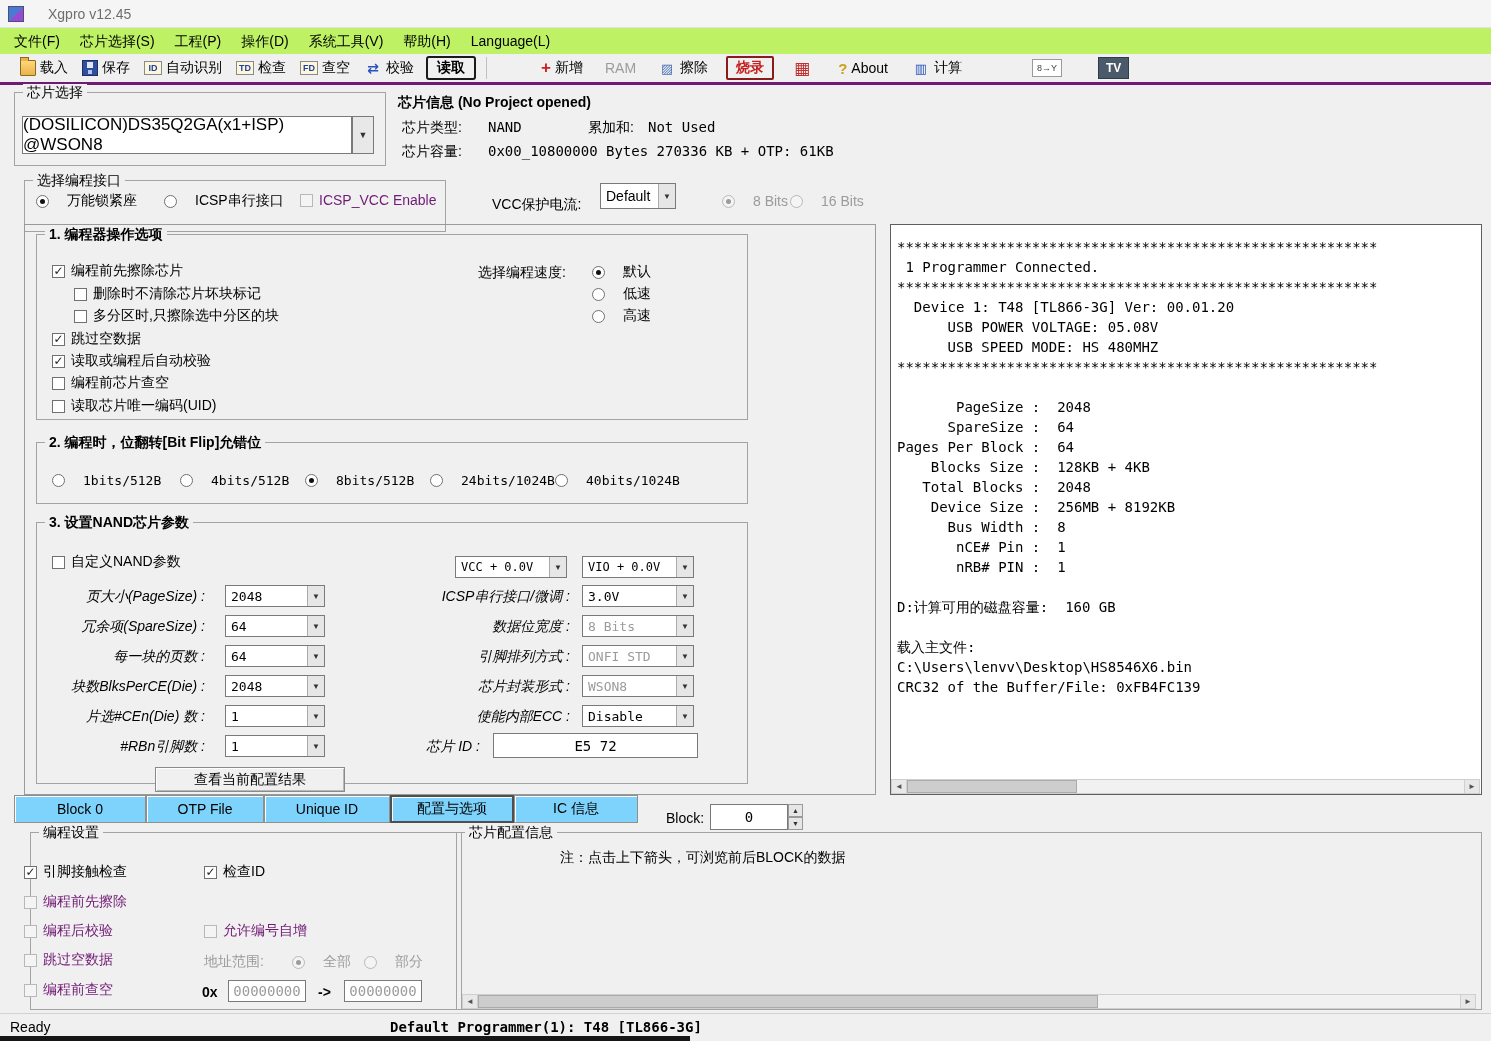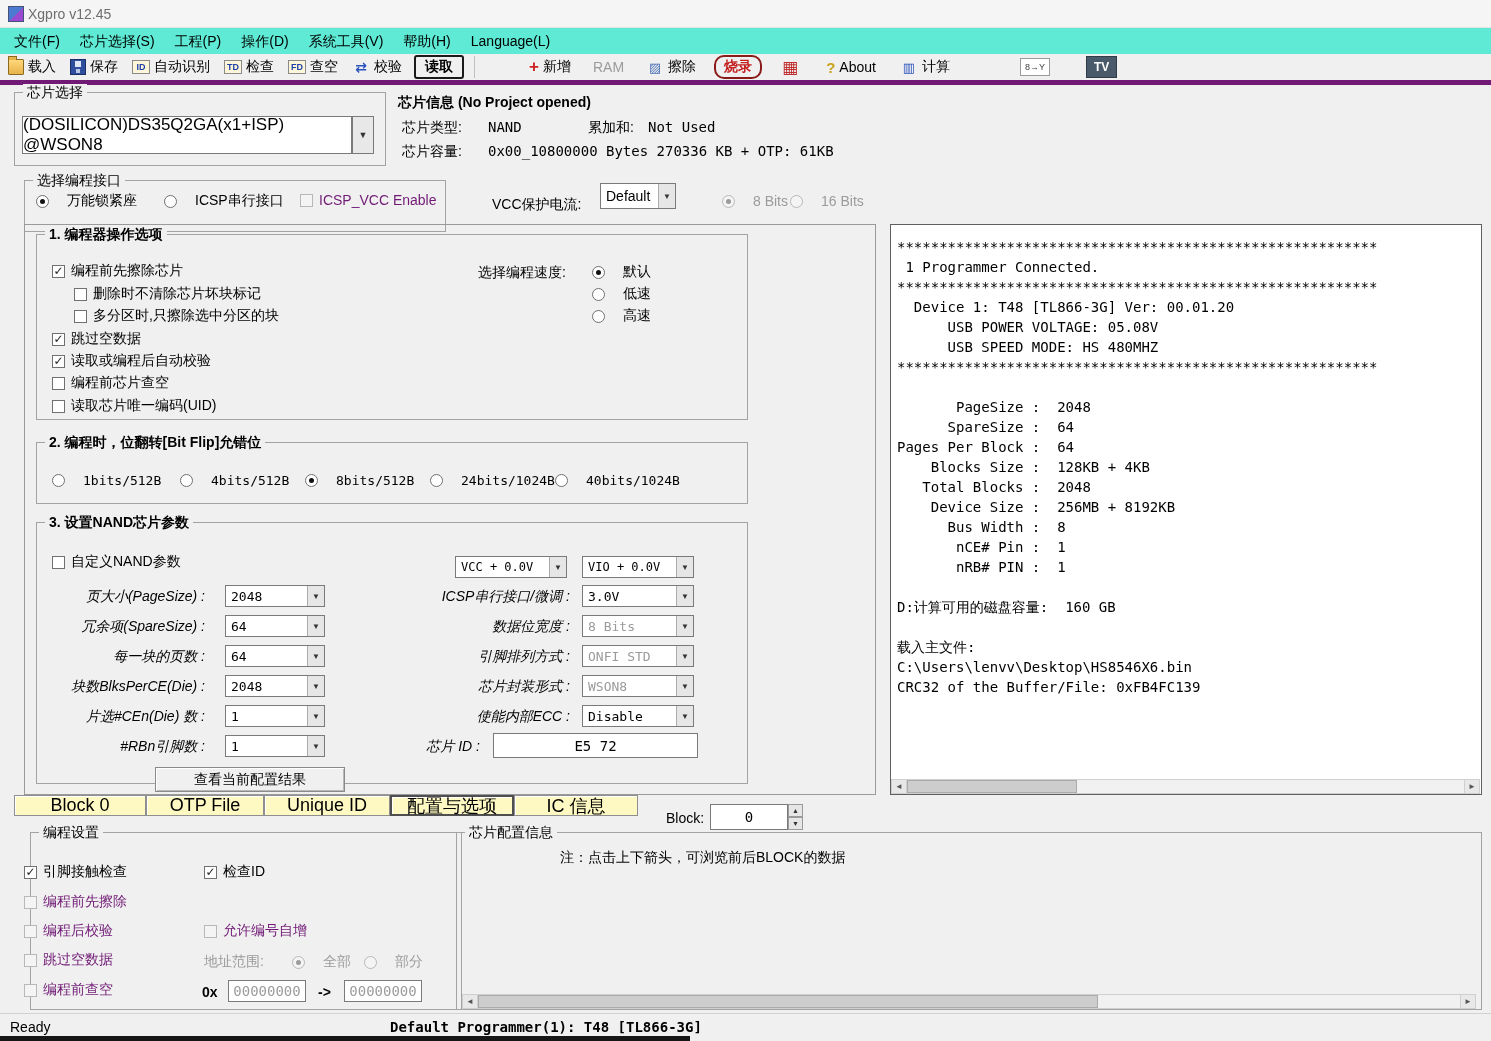--- a/index.html
+++ b/index.html
@@ -1,28 +1,28 @@
 <!DOCTYPE html>
 <html><head>
 <meta charset="utf-8">
 <style>
   * { margin:0; padding:0; box-sizing:border-box; }
   body { font-family:"Liberation Sans","DejaVu Sans",sans-serif; background:#777; }
   .app { position:relative; width:1491px; height:1041px; background:#f0f0f0; overflow:hidden; color:#000; font-size:14px; }
 
   
-  .titlebar { position:absolute; left:0; top:0; width:100%; height:28px; background:#f5f5f5; border-bottom:1px solid #e3e3e3; display:flex; align-items:center; padding-left:8px; gap:4px; }
+  .titlebar { position:absolute; left:0; top:0; width:100%; height:28px; background:#f5f5f5; border-bottom:1px solid #e3e3e3; display:flex; align-items:center; padding-left:8px; gap:24px; }
   .app-ico { width:16px; height:16px; border:1px solid #44527a; background:linear-gradient(135deg,#4a7bd0 0 50%,#9a4ad0 50% 100%); }
   .title-text { color:#6e6e6e; font-size:14px; }
-  .menubar { position:absolute; left:0; top:28px; width:100%; height:26px; background:#5eead4; display:flex; align-items:center; padding-left:4px; }
+  .menubar { position:absolute; left:0; top:28px; width:100%; height:26px; background:#bef264; display:flex; align-items:center; padding-left:4px; }
   .menu-item { padding:0 10px; line-height:26px; white-space:nowrap; }
-  .toolbar { position:absolute; left:0; top:54px; width:100%; height:31px; background:#f0f0f0; border-bottom:5px solid #701a75; display:flex; align-items:center; padding-left:2px; }
+  .toolbar { position:absolute; left:0; top:54px; width:100%; height:31px; background:#f0f0f0; border-bottom:3px solid #701a75; display:flex; align-items:center; padding-left:14px; }
   .tbtn { display:flex; align-items:center; gap:4px; padding:2px 6px; white-space:nowrap; margin-right:2px; }
   .tbtn.read-hl { border:2px solid #1a1a1a; border-radius:3px; padding:1px 9px; font-weight:bold; margin-left:4px; }
-  .tbtn.burn-hl { border:2px solid #8b1a1a; border-radius:10px; padding:1px 8px; font-weight:bold; color:#c42020; margin-left:10px; }
+  .tbtn.burn-hl { border:2px solid #8b1a1a; border-radius:2px; padding:1px 8px; font-weight:bold; color:#c42020; margin-left:10px; }
   .tbtn.dis-text { color:#9b9b9b; }
   .tsep { width:1px; height:22px; background:#c0c0c0; margin:0 8px; }
   .ico { width:16px; height:16px; position:relative; flex:0 0 auto; }
   .ico-folder { background:linear-gradient(#ffd77a,#e8b34a); border:1px solid #8a6a20; border-radius:1px; }
   .ico-folder::before { content:""; position:absolute; top:-4px; left:-1px; width:7px; height:3px; background:#e8b34a; border:1px solid #8a6a20; border-bottom:none; }
   .ico-floppy { background:#2f4f9e; border:1px solid #1a2f66; }
   .ico-floppy::before { content:""; position:absolute; top:1px; left:4px; right:4px; height:6px; background:#dfe6f5; }
   .ico-floppy::after { content:""; position:absolute; bottom:1px; left:5px; right:5px; height:4px; background:#b9c6e8; }
   .ico-box { min-width:18px; height:14px; border:1px solid #8a8a8a; background:#fdf6d8; color:#1f3faa; font-size:9px; font-weight:bold; display:flex; align-items:center; justify-content:center; padding:0 1px; flex:0 0 auto; }
   .g-id::before { content:"ID"; }
@@ -66,21 +66,21 @@
   .rad.disabled.selected .dot::after { background:#9b9b9b; }
   .combo { position:absolute; background:#fff; border:1px solid #7a7a7a; display:flex; align-items:stretch; font-size:13px; }
   .combo .val { flex:1; display:flex; align-items:center; padding-left:5px; font-family:"DejaVu Sans Mono","Liberation Mono",monospace; overflow:hidden; white-space:nowrap; }
   .combo .drop { width:17px; background:#e6e6e6; border-left:1px solid #ababab; display:flex; align-items:center; justify-content:center; flex:0 0 auto; }
   .combo .drop::after { content:"▼"; font-size:8px; color:#333; }
   .combo.sans .val { font-family:inherit; font-size:14px; }
   .combo.dis-val .val { color:#9b9b9b; }
   .tbox { position:absolute; background:#fff; border:1px solid #7a7a7a; display:flex; align-items:center; justify-content:center; font-family:"DejaVu Sans Mono","Liberation Mono",monospace; font-size:14px; }
   .tbox.gray { color:#9b9b9b; }
   .btn { position:absolute; background:#f0f0f0; border:1px solid #8a8a8a; box-shadow:inset 1px 1px 0 #fff, inset -1px -1px 0 #b8b8b8; display:flex; align-items:center; justify-content:center; font-size:14px; }
-  .tab { position:absolute; height:21px; background:#fef9c3; border:1px solid #8f8f8f; box-shadow:inset 1px 1px 0 #fff; display:flex; align-items:center; justify-content:center; font-size:18px; }
+  .tab { position:absolute; height:28px; background:#7dd3fc; border:1px solid #8f8f8f; box-shadow:inset 1px 1px 0 #fff; display:flex; align-items:center; justify-content:center; font-size:14px; }
   .tab.active { border:2px solid #4f4f4f; }
   .cs-arrow { position:absolute; background:#e8e8e8; border:1px solid #7a7a7a; display:flex; align-items:center; justify-content:center; }
   .cs-arrow::after { content:"▼"; font-size:9px; color:#333; }
   .spin { position:absolute; width:15px; height:26px; display:flex; flex-direction:column; }
   .spin > div { flex:1; background:#e6e6e6; border:1px solid #9a9a9a; display:flex; align-items:center; justify-content:center; font-size:7px; color:#333; }
   .spin .up::after { content:"▲"; }
   .spin .down::after { content:"▼"; }
   .console { position:absolute; left:890px; top:224px; width:592px; height:571px; background:#fff; border:1px solid #5f5f5f; }
   .console pre { position:absolute; left:6px; top:12px; font-family:"DejaVu Sans Mono","Liberation Mono",monospace; font-size:14px; line-height:20px; white-space:pre; }
   .hscroll { position:absolute; background:#f1f1f1; border:1px solid #cfcfcf; display:flex; align-items:center; }

